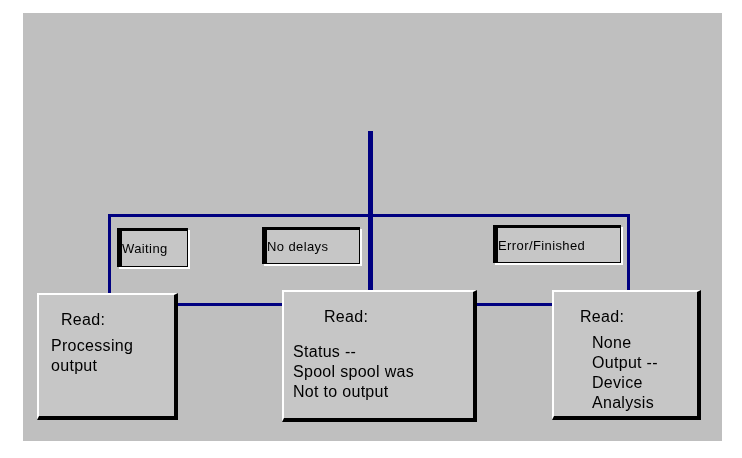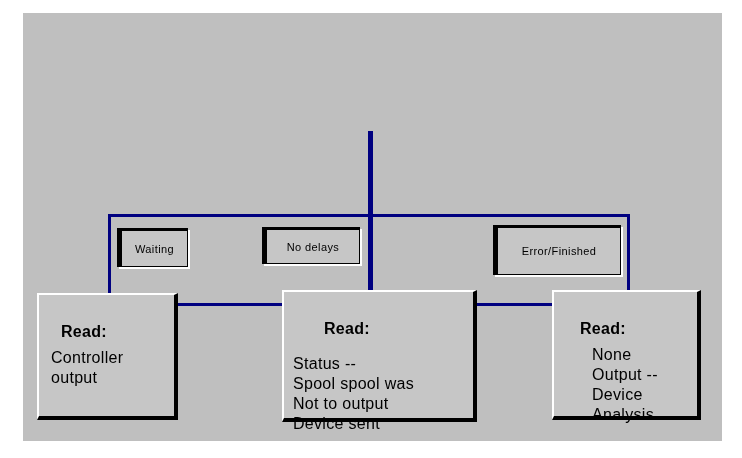--- a/index.html
+++ b/index.html
@@ -68,39 +68,38 @@
     position: absolute;
     box-sizing: border-box;
     background: var(--box-bg, #c6c6c6);
     border-top: 3px solid #000000;
     border-left: 5px solid #000000;
     border-right: 1px solid #000000;
     border-bottom: 1px solid #000000;
     box-shadow: 2px 2px 0 #ffffff;
     display: flex;
     align-items: center;
-    justify-content: center;
-    font-size: 11px;
+    font-size: 13px;
     letter-spacing: 0.4px;
   }
   .label-waiting  { left: 94px;  top: 215px; width: 71px;  height: 39px; }
   .label-nostatus { left: 239px; top: 214px; width: 98px;  height: 37px; }
-  .label-errfin   { left: 470px; top: 212px; width: 128px; height: 50px; }
+  .label-errfin   { left: 470px; top: 212px; width: 128px; height: 38px; }
 
   
   .read-box {
     font-size: 16px;
     letter-spacing: 0.3px;
   }
   .read-1 { left: 14px;  top: 280px; width: 141px; height: 127px; }
   .read-2 { left: 259px; top: 277px; width: 195px; height: 132px; }
   .read-3 { left: 529px; top: 277px; width: 149px; height: 130px; }
   .read-title {
-    font-weight: bold;
-    margin-top: 28px;
+    font-weight: normal;
+    margin-top: 16px;
     margin-bottom: 7px;
   }
   .read-1 .read-title { padding-left: 22px; }
   .read-2 .read-title { padding-left: 40px; }
   .read-3 .read-title { padding-left: 26px; }
   .read-lines { line-height: 20px; }
   .read-1 .read-lines { padding-left: 12px; }
   .read-2 .read-lines { padding-left: 9px; margin-top: 16px; }
   .read-3 .read-lines { padding-left: 38px; }
 </style>
@@ -124,32 +123,31 @@
     <div class="label-box label-nostatus">
       <span>No delays</span>
     </div>
     <div class="label-box label-errfin">
       <span>Error/Finished</span>
     </div>
 
     <div class="big-box read-box read-1">
       <div class="read-title">Read:</div>
       <div class="read-lines">
-        <div>Controller</div>
+        <div>Processing</div>
         <div>output</div>
       </div>
     </div>
 
     <div class="big-box read-box read-2">
       <div class="read-title">Read:</div>
       <div class="read-lines">
         <div>Status --</div>
         <div>Spool spool was</div>
         <div>Not to output</div>
-        <div>Device sent</div>
       </div>
     </div>
 
     <div class="big-box read-box read-3">
       <div class="read-title">Read:</div>
       <div class="read-lines">
         <div>None</div>
         <div>Output --</div>
         <div>Device</div>
         <div>Analysis</div>

